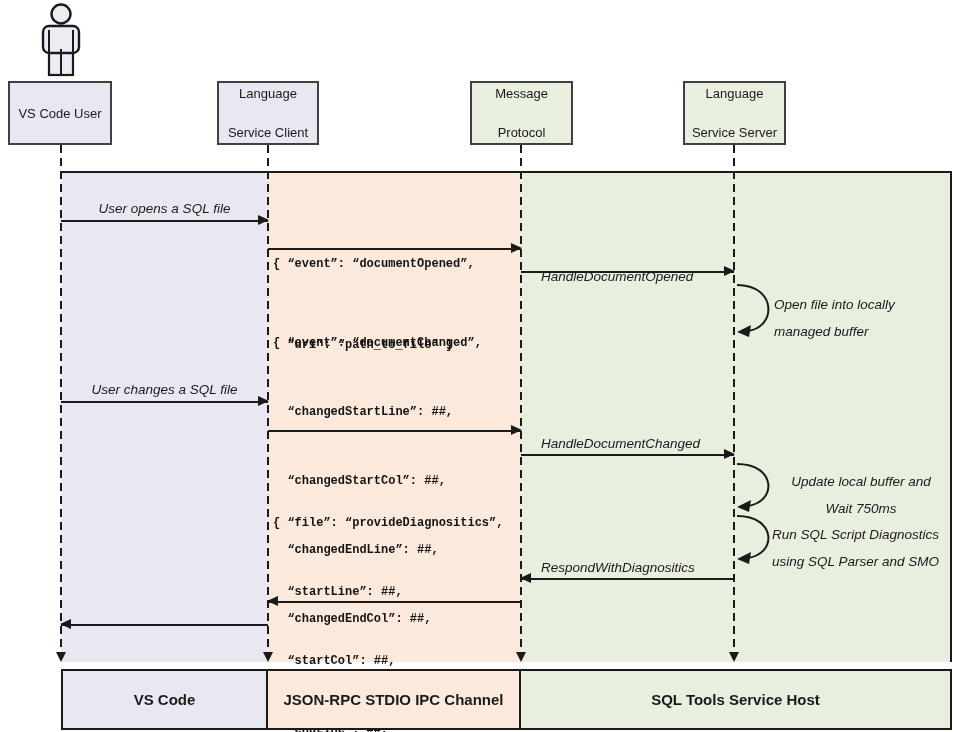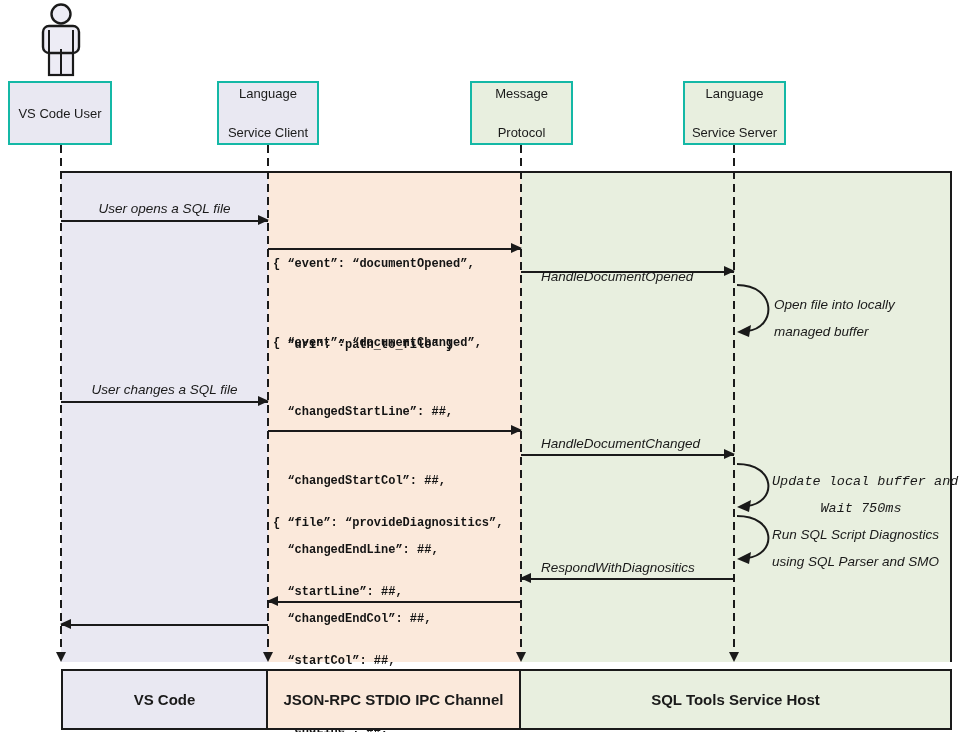--- a/index.html
+++ b/index.html
@@ -10,21 +10,21 @@
     overflow:hidden;
   }
   
   .band { position:absolute; top:173px; height:489px; }
   .band-lav { background:#E9E8F2; }
   .band-pch { background:#FBE9DB; }
   .band-grn { background:#E8EFDF; }
   .topline { position:absolute; background:#1a1a1a; }
   
   .hbox {
-    position:absolute; border:2px solid #14b8a6; display:flex; flex-direction:column;
+    position:absolute; border:2px solid #404040; display:flex; flex-direction:column;
     align-items:center; justify-content:center; text-align:center;
     font-size:13px; line-height:27px;gap:12px;
   }
   .fill-lav { background:#E9E8F2; }
   .fill-grn { background:#E8EFDF; }
   .fbox {
     position:absolute; border:2px solid #1a1a1a; display:flex;
     align-items:center; justify-content:center; text-align:center;
     font-size:15px; font-weight:bold;margin-top:8px;
   }
@@ -48,21 +48,21 @@
     content:""; position:absolute; left:-1px; top:-7px; width:0; height:0;
     border-right:11px solid #1a1a1a; border-top:5.5px solid transparent; border-bottom:5.5px solid transparent;
   }
   
   .mlabel {
     position:absolute; font-style:italic; font-size:13.5px; white-space:nowrap;
     line-height:17px;
   }
   .mlabel.block { line-height:27px; white-space:normal; text-align:center; }
   .note { position:absolute; font-style:italic; font-size:13.5px; line-height:27px; white-space:nowrap; }
-  .note.centered { text-align:center;font-family:Liberation Mono, monospace; }
+  .note.centered { text-align:center; }
   
   .payload {
     position:absolute; font-family:"Liberation Mono","DejaVu Sans Mono",monospace;
     font-weight:bold; font-size:12px; white-space:pre; color:#141414;
   }
   .payload.lh27 { line-height:27px; }
   .payload.lh23 { line-height:23px; }
   
   .loop-svg { position:absolute; }
 </style>

